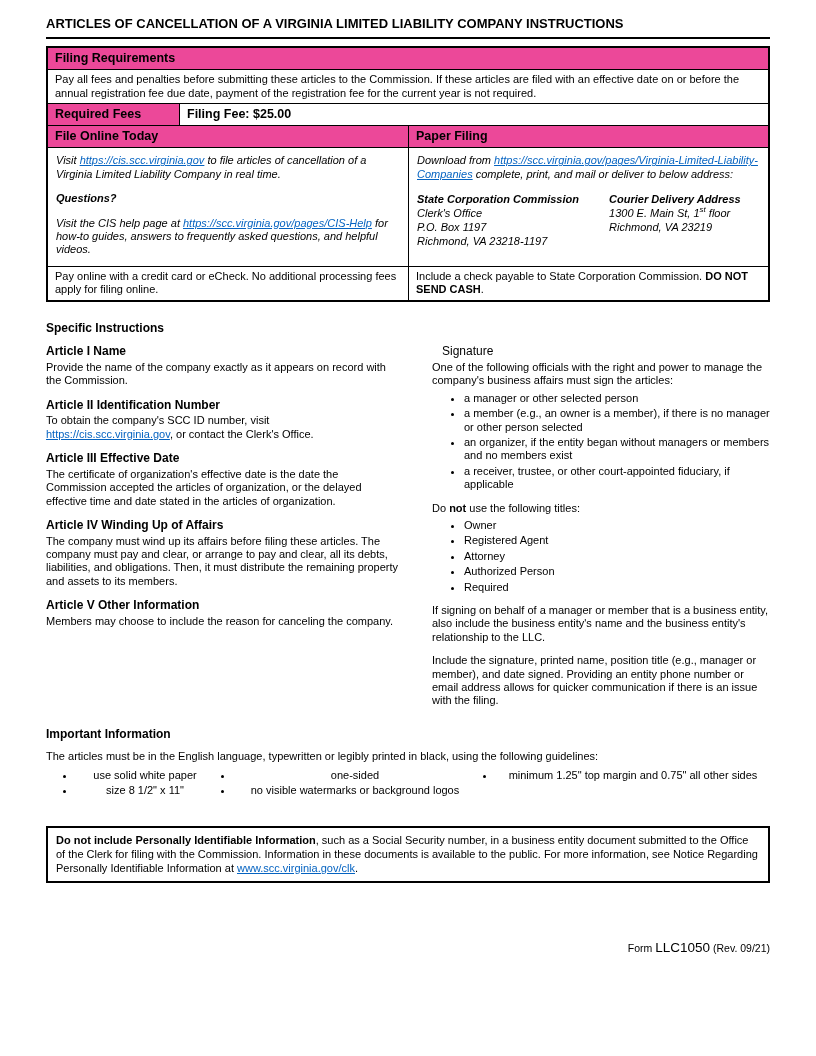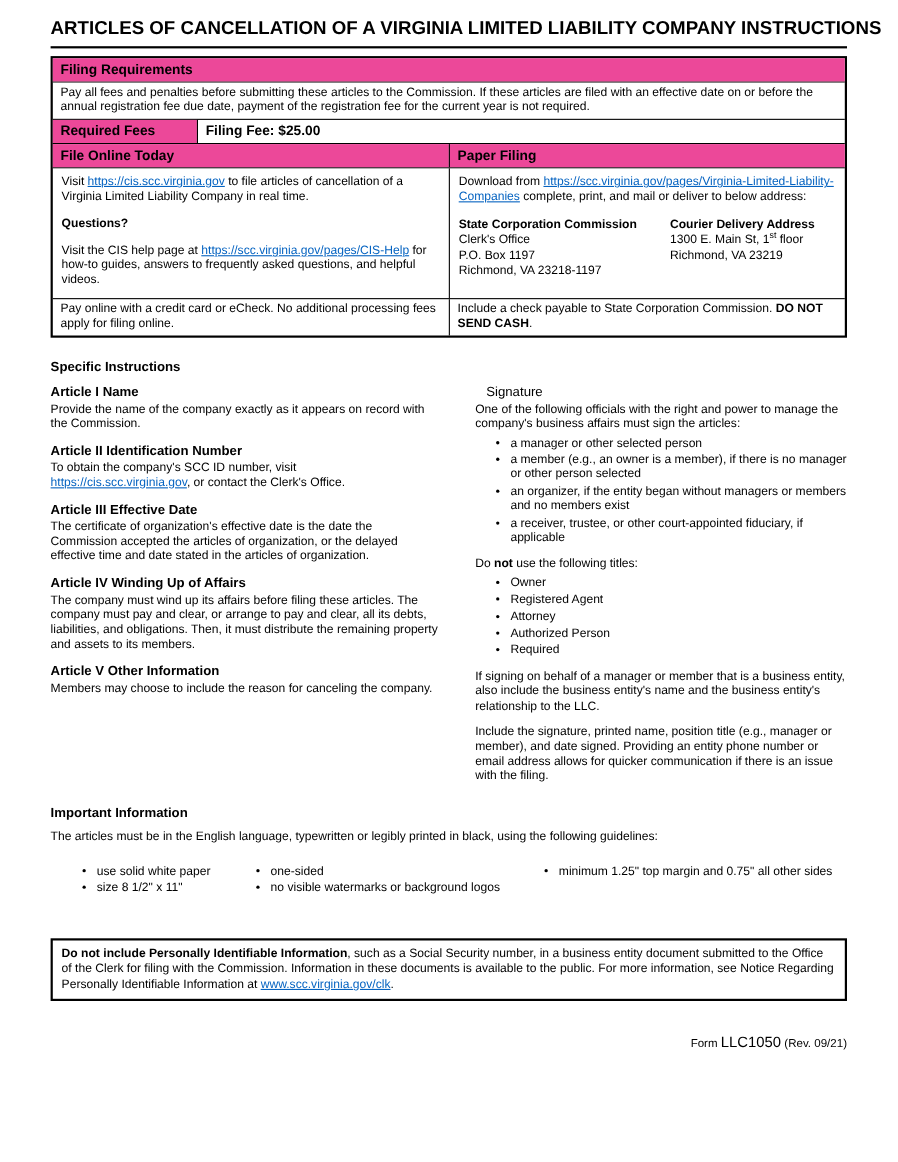--- a/index.html
+++ b/index.html
@@ -9,40 +9,40 @@
     background: #ffffff;
     color: #000000;
     font-family: "Liberation Sans", sans-serif;
     font-size: 11px;
     line-height: 1.22;
     overflow: hidden;
   }
   .page { position: relative; padding: 16px 46px 0 46px; height: 1056px; }
 
   .doc-title {
-    font-size: 17px; font-weight: bold;
+    font-size: 13px; font-weight: bold;
     padding-bottom: 5px;
     border-bottom: 2px solid #000;
     margin: 0 0 7px 0;
     white-space: nowrap;
   }
 
   
   .ftable { border: 2px solid #000; }
   .frow { display: flex; align-items: stretch; }
   .frow + .frow { border-top: 1px solid #000; }
   .cell { padding: 3px 7px; }
   .cell + .cell { border-left: 1px solid #000; }
   .full { width: 100%; }
   .grow { flex: 1; }
   .gray { background: #ec4899; }
   .hdr { font-weight: bold; font-size: 12.5px; }
   .w-fees { width: 131px; flex: none; }
   .half { width: 50%; flex: none; }
-  .content { padding: 6px 8px 9px 8px; }
+  .content { padding: 6px 8px 9px 8px; font-style: italic; }
   .content p { margin: 0; }
   .content p.mb { margin-bottom: 11px; }
   .addr-row { display: flex; margin-top: 11px; }
   .addr-col-scc { width: 56%; }
   .addr-col-courier { width: 44%; }
   .addr-row div { line-height: 1.28; }
 
   a.link { color: #0563C1; text-decoration: underline; cursor: pointer; }
   .bold { font-weight: bold; }
 
@@ -55,21 +55,21 @@
   .article { margin-bottom: 10px; }
   .article-title { font-size: 12px; font-weight: bold; margin: 0 0 2px 0; }
 
   .sig-title { font-size: 12px; font-weight: normal; margin: 0 0 2px 10px; }
   ul.bullets { margin: 4px 0 0 0; padding-left: 32px; }
   ul.bullets li { margin-bottom: 2px; }
   .para { margin-top: 10px; }
 
   .imp-intro { margin: 0 0 5px 0; }
   .imp-cols { display: flex; }
-  .imp-cols ul { margin: 12px; padding-left: 20px; }
+  .imp-cols ul { margin: 0; padding-left: 20px; text-align: center; }
   .imp-cols li { margin-bottom: 2px; }
   .imp-col1 { width: 158px; margin-left: 10px; flex: none; }
   .imp-col2 { width: 262px; flex: none; }
   .imp-col3 { flex: 1; }
 
   .pii-box {
     border: 2px solid #000;
     padding: 5px 8px 6px 8px;
     margin-top: 26px;
     line-height: 1.28;

